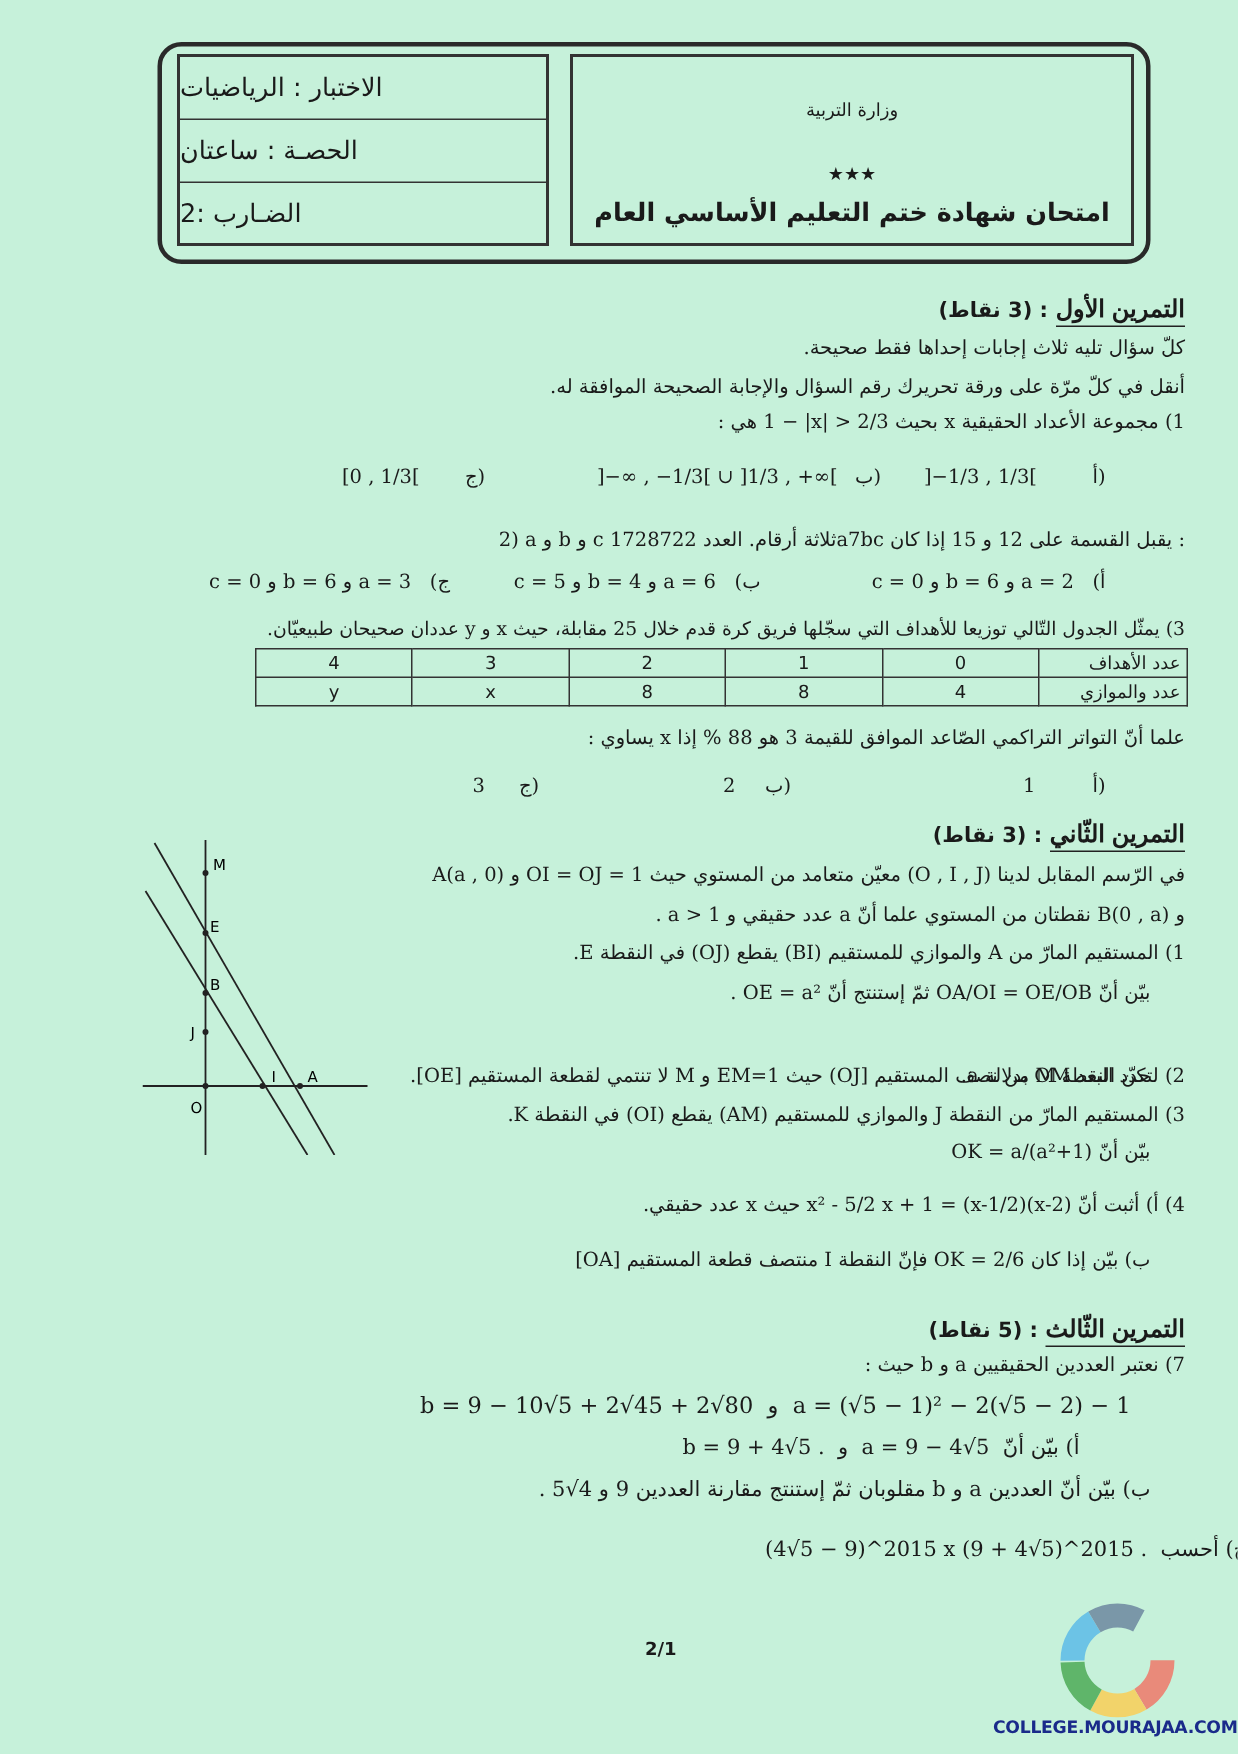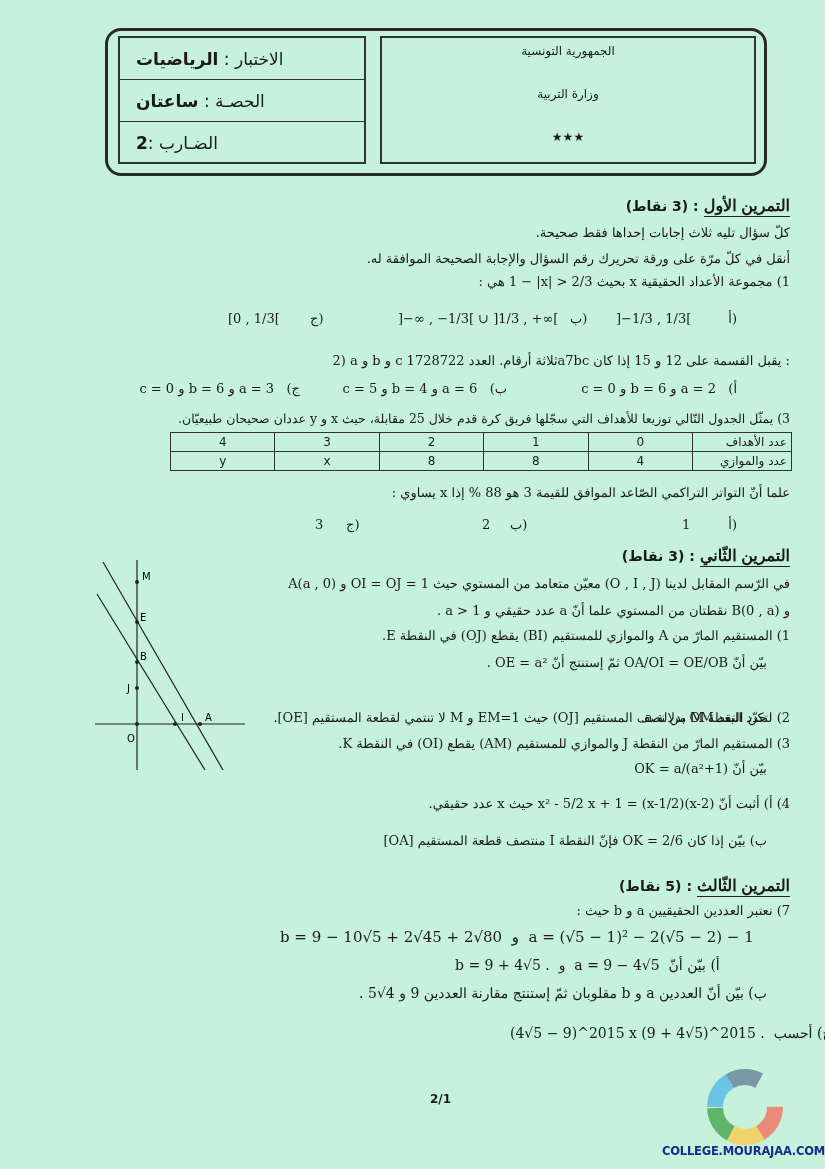--- a/index.html
+++ b/index.html
@@ -21,21 +21,21 @@
   .box-left {
     left:118px; top:36px; width:248px; height:128px;
     border:2px solid #333; box-sizing:border-box;
   }
   .box-left .row {
     height:42px; border-bottom:1px solid #333; box-sizing:border-box;
     display:flex; align-items:center; justify-content:flex-end; padding-right:14px;
     font-family:"DejaVu Sans", sans-serif; font-size:17px; direction:rtl;
   }
   .box-left .row:last-child { border-bottom:none; }
-  .box-left .row b { font-weight:bold;margin-left:16px; }
+  .box-left .row b { font-weight:normal; }
   .box-right {
     left:380px; top:36px; width:376px; height:128px;
     border:2px solid #333; box-sizing:border-box; text-align:center;
     font-family:"DejaVu Sans", sans-serif;
   }
   .hdr-small { font-size:12px; line-height:15px;margin-top:28px; }
   .hdr-big { font-size:17px; font-weight:bold; margin-top:8px; }
   .hdr-session { font-size:17px; font-weight:bold; margin-top:8px; direction:rtl; }
 
   .ex-title {
@@ -74,23 +74,23 @@
   <div class="row">
     <span>الحصـة :</span>&nbsp;<b>ساعتان</b>
   </div>
   <div class="row">
     <span>الضـارب :</span>
       <b>2</b>
   </div>
 </div>
 
 <div class="abs box-right">
-  <div class="hdr-small" style="margin-top:6px">الجمهورية التونسية</div>
   <div class="hdr-small">وزارة التربية</div>
   <div class="hdr-small">★★★</div>
+  <div class="hdr-big">امتحان شهادة ختم التعليم الأساسي العام</div>
 </div>
 
 <div class="abs rtl" style="right:35px; top:196px;">
   <span class="ex-title">التمرين الأول</span>
   <span class="ex-pts">: (3 نقاط)</span>
 </div>
 <div class="abs rtl line" style="right:35px; top:224px;">كلّ سؤال تليه ثلاث إجابات إحداها فقط صحيحة.</div>
 <div class="abs rtl line" style="right:35px; top:250px;">أنقل في كلّ مرّة على ورقة تحريرك رقم السؤال والإجابة الصحيحة الموافقة له.</div>
 
 <div class="abs rtl line" style="right:35px; top:273px;">

